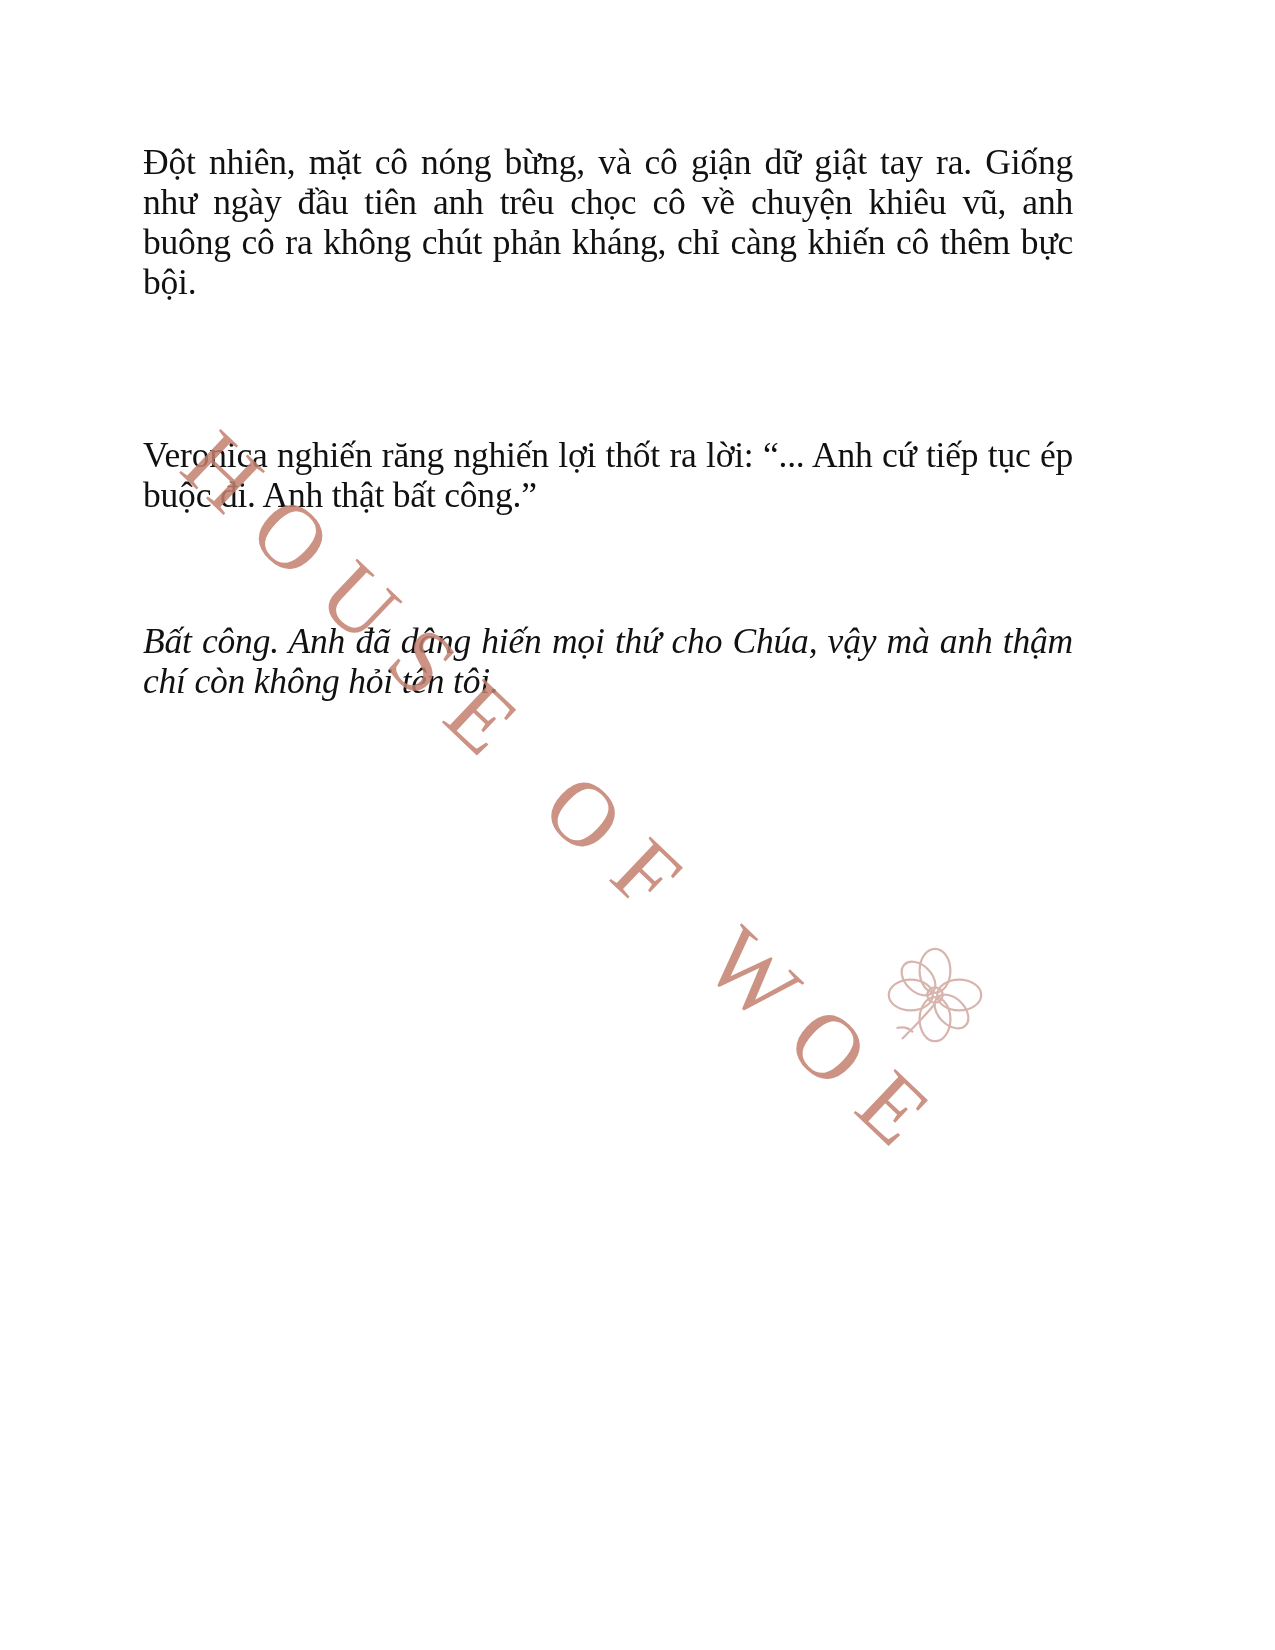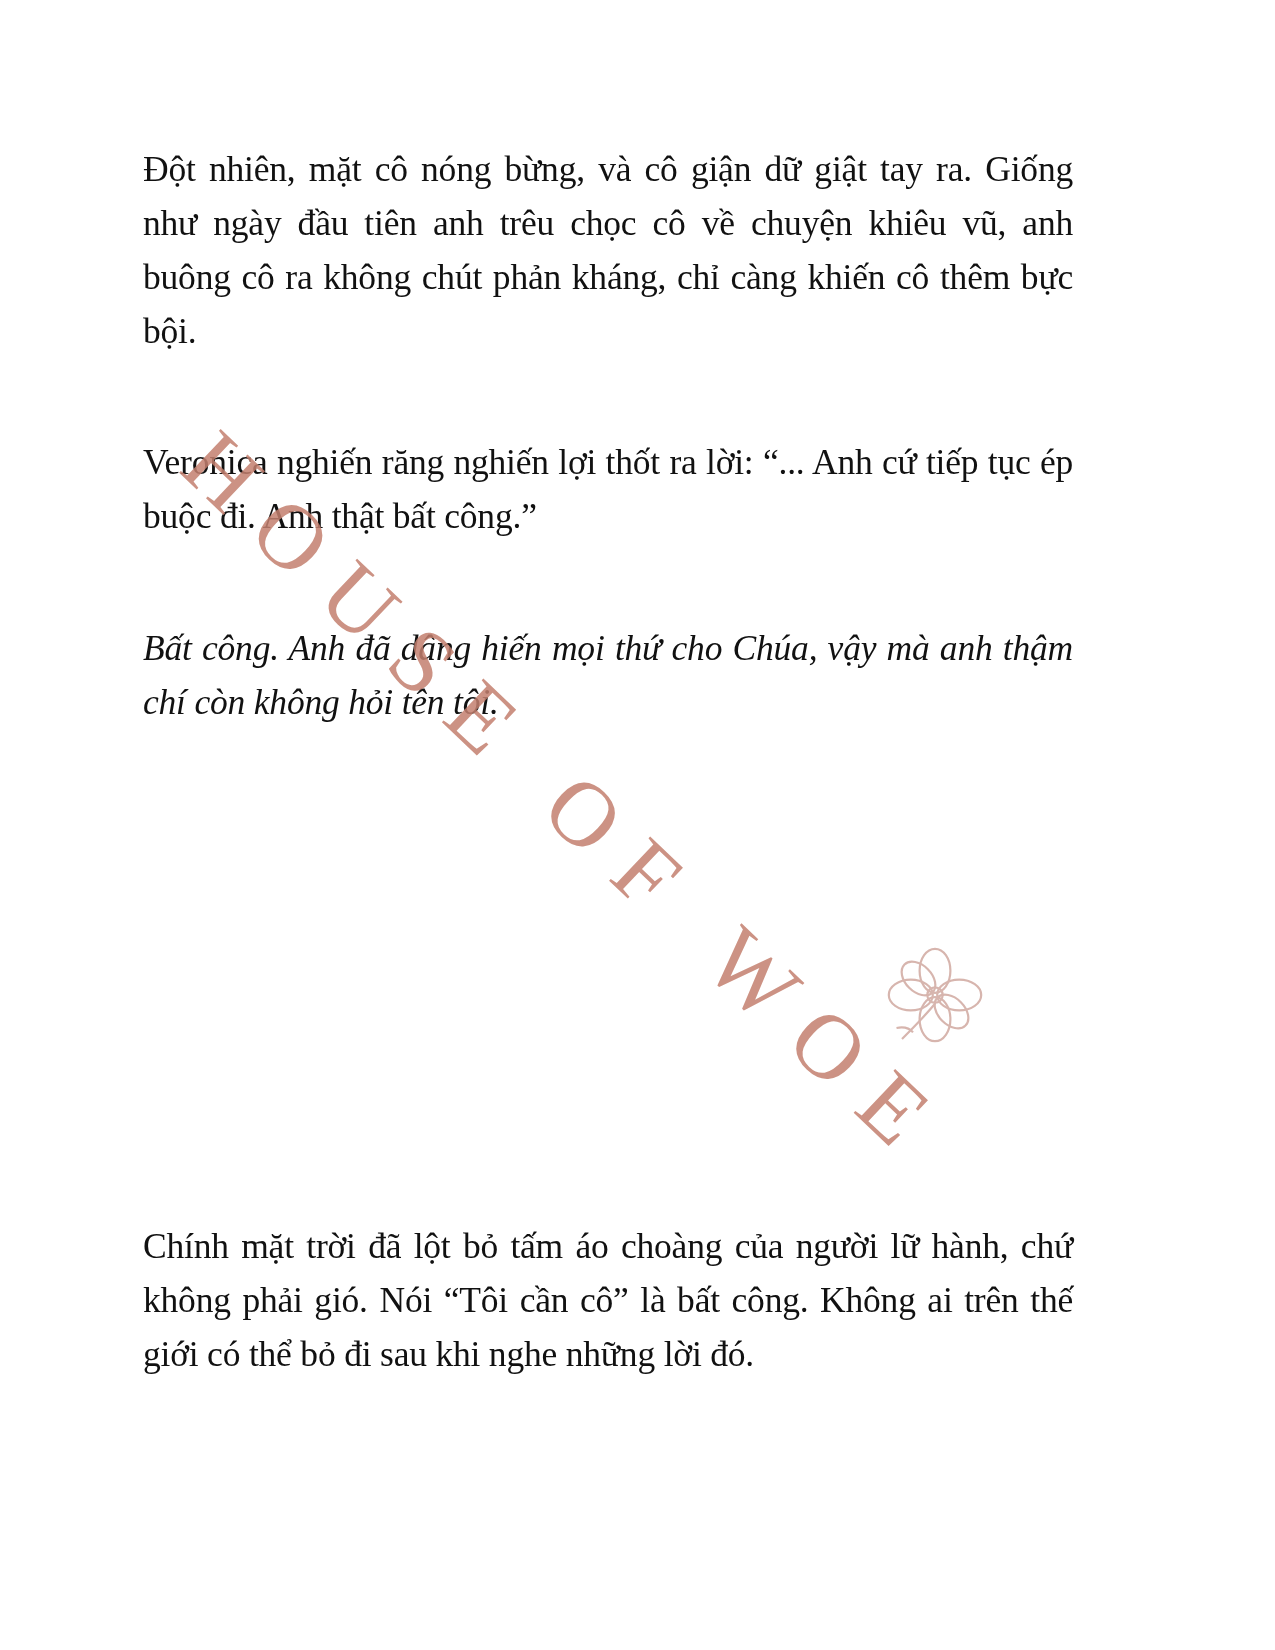--- a/index.html
+++ b/index.html
@@ -4,21 +4,21 @@
   <style>
     html, body { margin: 0; padding: 0; background: #ffffff; }
     body { width: 1275px; height: 1650px; position: relative; overflow: hidden; }
     .page { position: absolute; left: 0; top: 0; width: 1275px; height: 1650px; background: #fff; }
     .para {
       position: absolute;
       left: 143px;
       width: 930px;
       font-family: "Liberation Serif", "DejaVu Serif", serif;
       font-size: 35.5px;
-      line-height: 54px;
+      line-height: 40px;
       color: #111;
       text-align: justify;
       text-align-last: left;
       letter-spacing: -0.2px;
       margin: 0;
     }
     .para.italic { font-style: italic; }
     .watermark {
       position: absolute;
       left: 195px;
@@ -52,21 +52,20 @@
 <div class="page">
 
   <p class="para" style="top:142px;">Đột nhiên, mặt cô nóng bừng, và cô giận dữ giật tay ra. Giống như ngày đầu tiên anh trêu chọc cô về chuyện khiêu vũ, anh buông cô ra không chút phản kháng, chỉ càng khiến cô thêm bực bội.</p>
 
   <p class="para" style="top:435px;">Veronica nghiến răng nghiến lợi thốt ra lời: “... Anh cứ tiếp tục ép buộc đi. Anh thật bất công.”</p>
 
   <p class="para italic" style="top:588px;margin-top:33px;">Bất công. Anh đã dâng hiến mọi thứ cho Chúa, vậy mà anh thậm chí còn không hỏi tên tôi.</p>
 
 
 
-  <p class="para" style="top:1219px;">Chính mặt trời đã lột bỏ tấm áo choàng của người lữ hành, chứ không phải gió. Nói “Tôi cần cô” là bất công. Không ai trên thế giới có thể bỏ đi sau khi nghe những lời đó.</p>
 
   <div class="watermark">HOUSE OF WOE</div>
 
   <svg class="flower" viewBox="0 0 100 100">
     <g fill="none" stroke="#b77a6c" stroke-width="2">
       <ellipse cx="50" cy="28" rx="14" ry="20"></ellipse>
       <ellipse cx="50" cy="72" rx="14" ry="20"></ellipse>
       <ellipse cx="28" cy="50" rx="20" ry="14"></ellipse>
       <ellipse cx="72" cy="50" rx="20" ry="14"></ellipse>
       <ellipse cx="35" cy="35" rx="12" ry="18" transform="rotate(-45 35 35)"></ellipse>

